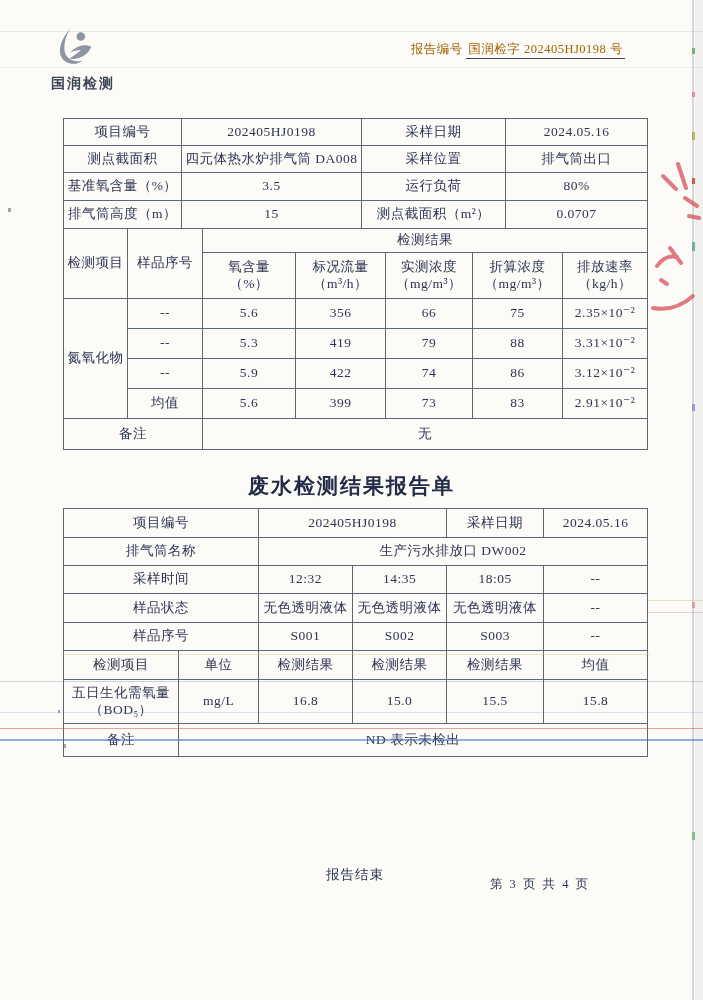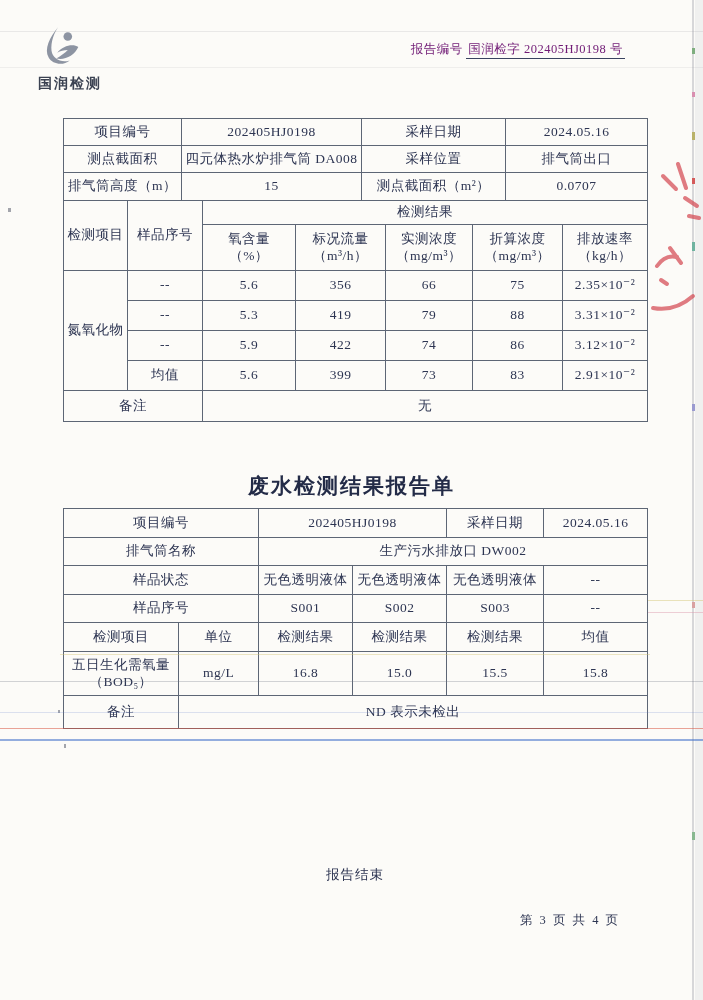--- a/index.html
+++ b/index.html
@@ -5,24 +5,24 @@
   html,body{margin:0;padding:0;}
   .page{
     position:relative;
     width:703px;height:1000px;
     background:#fcfbf8;
     font-family:"Liberation Serif","DejaVu Serif",serif;
     color:#2d3552;
     overflow:hidden;
   }
   
-  .logo{position:absolute;left:38px;top:26px;width:90px;text-align:left;}
+  .logo{position:absolute;left:51px;top:26px;width:90px;text-align:left;}
   .logo-text{font-size:14px;font-weight:bold;letter-spacing:2px;color:#3b4252;margin-top:1px;}
   
-  .report-no{position:absolute;top:41px;right:78px;font-size:12.5px;letter-spacing:.5px;color:#701a75;}
+  .report-no{position:absolute;top:41px;right:78px;font-size:12.5px;letter-spacing:.5px;color:#a16207;}
   .report-no .val{border-bottom:1px solid #39425f;padding:0 2px 2px 2px;}
   
   .doc-title{position:absolute;left:0;width:703px;text-align:center;font-size:21px;font-weight:bold;letter-spacing:2px;color:#232b47;}
   .title-gas{top:86px;}
   .title-water{top:472px;}
   
   .tbl-wrap{position:absolute;left:63px;width:584px;}
   .gas-wrap{top:118px;}
   .water-wrap{top:508px;}
   table{border-collapse:collapse;table-layout:fixed;width:584px;}
@@ -30,21 +30,21 @@
   td{
     border:1px solid #5d6675;
     text-align:center;vertical-align:middle;
     font-size:13.5px;letter-spacing:.5px;
     padding:1px 2px;line-height:1.25;
     color:#2d3552;overflow:hidden;
   }
   .t{border:1.5px solid #4d5664;}
   
   .report-end{position:absolute;left:0;top:866px;width:710px;text-align:center;font-size:13.5px;letter-spacing:1px;}
-  .page-no{position:absolute;left:460px;top:912px;width:160px;text-align:right;font-size:12.5px;letter-spacing:2px;color:#2d3552;}
+  .page-no{position:absolute;left:460px;top:876px;width:160px;text-align:center;font-size:12.5px;letter-spacing:2px;color:#2d3552;}
   
   .hline{position:absolute;left:0;width:703px;height:1px;z-index:6;pointer-events:none;}
   .vstreak{position:absolute;left:692px;top:0;width:2px;height:1000px;background:rgba(145,148,160,.35);z-index:3;}
   .fleck{position:absolute;width:3px;z-index:4;}
   .edge-shade{position:absolute;left:695px;top:0;width:8px;height:1000px;background:rgba(190,192,198,.18);z-index:2;}
   .speck{position:absolute;background:rgba(90,95,110,.55);z-index:4;}
   .stamp{position:absolute;left:645px;top:150px;z-index:5;}
 </style>
 </head>
 <body>
@@ -79,20 +79,26 @@
         <td>项目编号</td>
         <td>202405HJ0198</td>
         <td>采样日期</td>
         <td>2024.05.16</td>
       </tr>
       <tr style="height:27px">
         <td>测点截面积</td>
         <td>四元体热水炉排气筒 DA008</td>
         <td>采样位置</td>
         <td>排气筒出口</td>
+      </tr>
+      <tr style="height:28px">
+        <td>基准氧含量（%）</td>
+        <td>3.5</td>
+        <td>运行负荷</td>
+        <td>80%</td>
       </tr>
       <tr style="height:28px">
         <td>排气筒高度（m）</td>
         <td>15</td>
         <td>测点截面积（m²）</td>
         <td>0.0707</td>
       </tr>
     </tbody>
       </table>
 
@@ -191,20 +197,27 @@
           <tr style="height:29px">
         <td colspan="2">项目编号</td>
         <td colspan="2">202405HJ0198</td>
         <td>采样日期</td>
         <td>2024.05.16</td>
       </tr>
       <tr style="height:28px">
         <td colspan="2">排气筒名称</td>
         <td colspan="4">生产污水排放口 DW002</td>
       </tr>
+      <tr style="height:28px">
+        <td colspan="2">采样时间</td>
+        <td>12:32</td>
+        <td>14:35</td>
+        <td>18:05</td>
+        <td>--</td>
+      </tr>
       <tr style="height:29px">
         <td colspan="2">样品状态</td>
         <td>无色透明液体</td>
         <td>无色透明液体</td>
         <td>无色透明液体</td>
         <td>--</td>
       </tr>
       <tr style="height:28px">
         <td colspan="2">样品序号</td>
         <td>S001</td>

